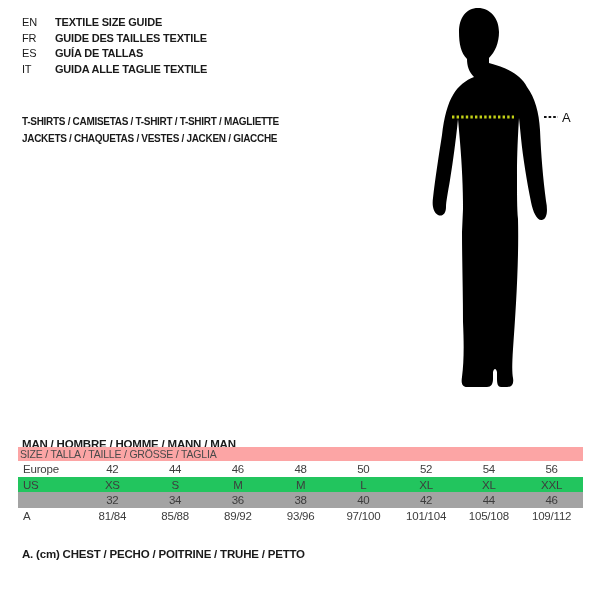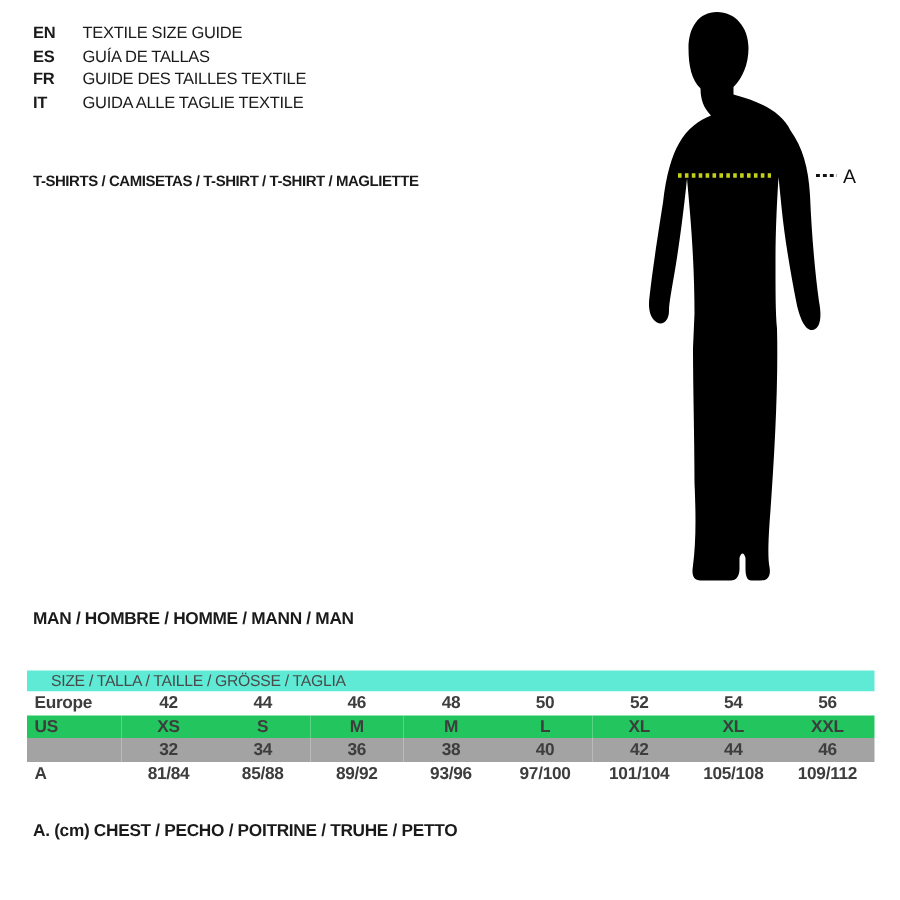--- a/index.html
+++ b/index.html
@@ -5,73 +5,74 @@
   html,body{margin:0;padding:0;}
   body{
     width:600px;height:600px;position:relative;overflow:hidden;
     background:#ffffff;
     font-family:"Liberation Sans", sans-serif;
     color:#1a1a1a;
   }
   
   .lang-block{position:absolute;left:22px;top:14px;}
   .lang-row{display:flex;height:15.8px;align-items:center;}
-  .lang-code{width:33px;font-size:11px;font-weight:bold;letter-spacing:-0.2px;}
-  .lang-label{font-size:11px;font-weight:normal;letter-spacing:-0.2px;white-space:nowrap;}
+  .lang-code{width:33px;font-size:11px;font-weight:normal;letter-spacing:-0.2px;}
+  .lang-label{font-size:11px;font-weight:bold;letter-spacing:-0.2px;white-space:nowrap;}
   
   .cat-block{position:absolute;left:22px;top:114px;}
   .cat-line{font-size:10px;font-weight:bold;letter-spacing:-0.3px;line-height:16.5px;white-space:nowrap;}
   
   .figure-wrap{position:absolute;left:415px;top:2px;width:175px;height:392px;}
   .figure-wrap svg{display:block;}
   
-  .section-title{position:absolute;left:22px;top:407px;font-size:11.5px;font-weight:bold;letter-spacing:-0.2px;white-space:nowrap;}
+  .section-title{position:absolute;left:22px;top:438px;font-size:11.5px;font-weight:bold;letter-spacing:-0.2px;white-space:nowrap;}
   
   .size-table{position:absolute;left:18px;top:447px;width:565px;}
   .table-header{
-    height:14px;line-height:14px;background:#5eead4;color:#4a4a4a;
-    font-size:10.5px;padding-left:16px;letter-spacing:-0.2px;white-space:nowrap;
+    height:14px;line-height:14px;background:#fca5a5;color:#4a4a4a;
+    font-size:10.5px;padding-left:2px;letter-spacing:-0.2px;white-space:nowrap;
   }
   table.sizes{border-collapse:collapse;width:565px;table-layout:fixed;}
   table.sizes td{
     height:15.7px;padding:0;font-size:11.5px;color:#3d3d3d;
-    text-align:center;vertical-align:middle;letter-spacing:-0.2px;font-weight:bold;
+    text-align:center;vertical-align:middle;letter-spacing:-0.2px;
   }
   table.sizes td.rowlabel{width:58px;text-align:left;padding-left:5px;}
   tr.stripe-0{background:#ffffff;}
   tr.stripe-1{background:#22c55e;}
   tr.stripe-2{background:#a3a3a3;}
   tr.stripe-3{background:#ffffff;}
   
   .footnote{position:absolute;left:22px;top:548px;font-size:11.5px;font-weight:bold;letter-spacing:-0.2px;white-space:nowrap;}
 </style>
 </head>
 <body>
 
 <div class="lang-block">
   <div class="lang-row">
     <span class="lang-code">EN</span>
     <span class="lang-label">TEXTILE SIZE GUIDE</span>
   </div>
   <div class="lang-row">
+    <span class="lang-code">FR</span>
+    <span class="lang-label">GUIDE DES TAILLES TEXTILE</span>
+  </div>
+  <div class="lang-row">
     <span class="lang-code">ES</span>
     <span class="lang-label">GUÍA DE TALLAS</span>
-  </div>
-  <div class="lang-row">
-    <span class="lang-code">FR</span>
-    <span class="lang-label">GUIDE DES TAILLES TEXTILE</span>
   </div>
   <div class="lang-row">
     <span class="lang-code">IT</span>
     <span class="lang-label">GUIDA ALLE TAGLIE TEXTILE</span>
   </div>
 </div>
 
 <div class="cat-block">
   <div class="cat-line">T-SHIRTS / CAMISETAS / T-SHIRT / T-SHIRT / MAGLIETTE</div>
+  <div class="cat-line">JACKETS / CHAQUETAS / VESTES / JACKEN / GIACCHE</div>
 </div>
 
 <div class="figure-wrap">
   <svg width="175" height="392" viewBox="0 0 175 392" xmlns="http://www.w3.org/2000/svg">
     <g transform="translate(3,2)">
       <path fill="#000000" d="
         M60 4
         C72 4 81 14 81 28
         C81 39 77 48 71 54
         L71 59

